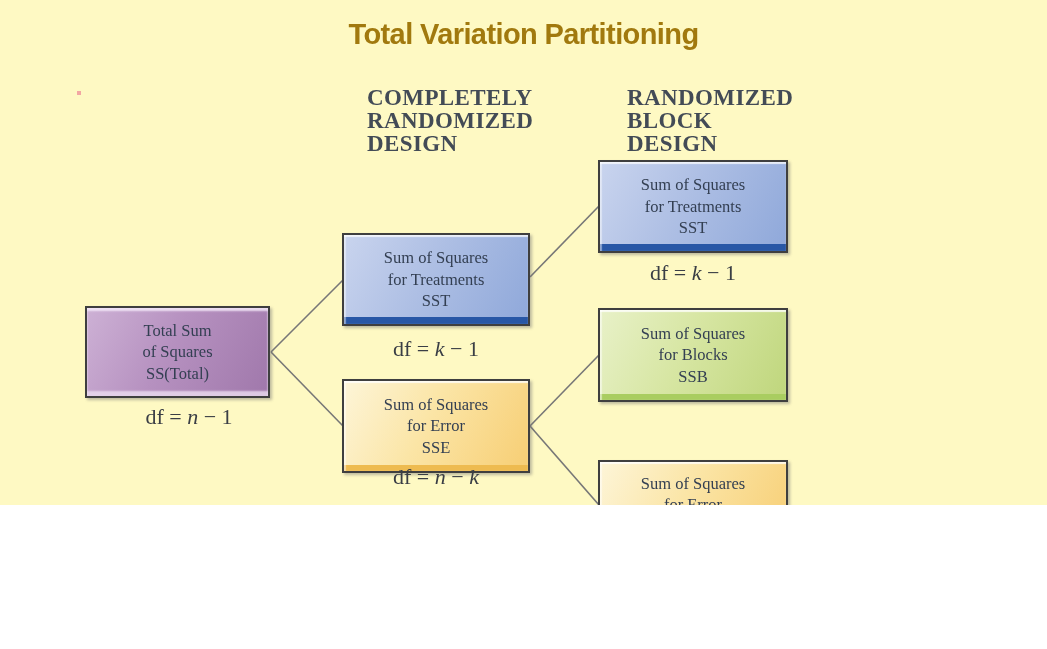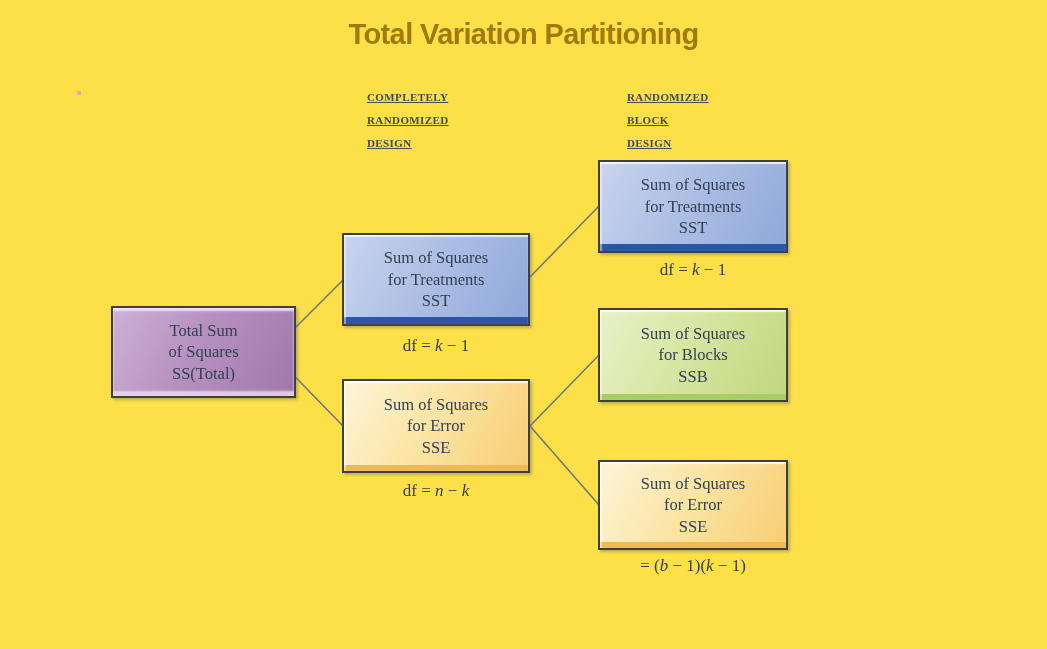--- a/index.html
+++ b/index.html
@@ -1,29 +1,29 @@
 <!DOCTYPE html>
 <html><head>
 <meta charset="utf-8">
 <style>
   html,body { margin:0; padding:0; background:#ffffff; }
   .stage {
-    position:relative; width:1047px; height:649px; background:#fde047;
+    position:relative; width:1047px; height:505px; background:#fef9c3;
     overflow:hidden; font-family:"Liberation Serif", serif;
   }
   .title {
     position:absolute; top:18px; left:0; width:100%; margin:0;
     text-align:center; font-family:"Liberation Sans", sans-serif;
     font-weight:bold; font-size:29px; letter-spacing:-0.6px; color:#A1790E;
   }
   .red-speck { position:absolute; left:77px; top:91px; width:4px; height:4px; background:#F2A7A3; }
   .col-header {
     position:absolute; white-space:pre-line;
     font-family:"Liberation Serif", serif; font-weight:bold;
-    font-size:11px; line-height:23px; letter-spacing:0.4px; color:#434B56;text-decoration:underline;
+    font-size:23px; line-height:23px; letter-spacing:0.4px; color:#434B56;
   }
   #hdr-crd { left:367px; top:86px; }
   #hdr-rbd { left:627px; top:86px; }
   .connectors { position:absolute; left:0; top:0; width:1047px; height:649px; }
   .node {
     position:absolute; border:2px solid #3F3F3F; box-sizing:border-box;
     display:flex; align-items:center; justify-content:center; text-align:center;
     white-space:pre-line; font-size:16.5px; line-height:21.5px; color:#333F52;
     filter:drop-shadow(2px 2px 1.5px rgba(110,110,110,0.45));
   }
@@ -36,33 +36,33 @@
     box-shadow:inset 0 2px 1px rgba(255,255,255,0.8), inset 2px 0 1px rgba(255,255,255,0.5), inset 0 -6px 0 #EEBB50;
   }
   .node.green {
     background:linear-gradient(118deg,#E8F1C8 0%,#D7E6A3 45%,#BFD67C 100%);
     box-shadow:inset 0 2px 1px rgba(255,255,255,0.8), inset 2px 0 1px rgba(255,255,255,0.5), inset 0 -6px 0 #A9CD60;
   }
   .node.purple {
     background:linear-gradient(118deg,#CDB1D5 0%,#B691C0 45%,#A078AB 100%);
     box-shadow:inset 0 3px 2px rgba(246,236,250,0.85), inset 0 -5px 2px rgba(236,221,241,0.8);
   }
-  #node-total   { left:85px;  top:306px; width:185px; height:92px;margin-left:26px; }
+  #node-total   { left:85px;  top:306px; width:185px; height:92px; }
   #node-crd-sst { left:342px; top:233px; width:188px; height:93px; }
   #node-crd-sse { left:342px; top:379px; width:188px; height:94px; }
   #node-rbd-sst { left:598px; top:160px; width:190px; height:93px; }
   #node-rbd-ssb { left:598px; top:308px; width:190px; height:94px; }
   #node-rbd-sse { left:598px; top:460px; width:190px; height:90px; }
   .df {
-    position:absolute; text-align:center; font-size:17px; color:#3A3E45;
+    position:absolute; text-align:center; font-size:22px; color:#3A3E45;
   }
   .df i { font-style:italic; }
   #df-total   { left:85px;  top:404px; width:208px; }
   #df-crd-sst { left:342px; top:336px; width:188px; }
-  #df-crd-sse { left:342px; top:481px; width:188px; }
+  #df-crd-sse { left:342px; top:464px; width:188px; }
   #df-rbd-sst { left:598px; top:260px; width:190px; }
   #df-rbd-ssb { left:598px; top:409px; width:190px; }
   #df-rbd-sse { left:578px; top:555px; width:230px; line-height:22px; }
 </style>
 </head>
 <body>
 
 <div class="stage">
 
   <h1 class="title">Total Variation Partitioning</h1>
@@ -83,20 +83,21 @@
     <line x1="530" y1="277" x2="599" y2="206" stroke="#777777" stroke-width="1.6"></line>
     <line x1="530" y1="426" x2="599" y2="355" stroke="#777777" stroke-width="1.6"></line>
     <line x1="530" y1="426" x2="599" y2="505" stroke="#777777" stroke-width="1.6"></line>
   </svg>
 
   <div class="node purple" id="node-total">
     <div class="node-label">Total Sum
 of Squares
 SS(Total)</div>
   </div>
+  <div class="df" id="df-total">df = <i>n</i> − 1</div>
 
   <div class="node blue" id="node-crd-sst">
     <div class="node-label">Sum of Squares
 for Treatments
 SST</div>
   </div>
   <div class="df" id="df-crd-sst">df = <i>k</i> − 1</div>
 
   <div class="node yellow" id="node-crd-sse">
     <div class="node-label">Sum of Squares

